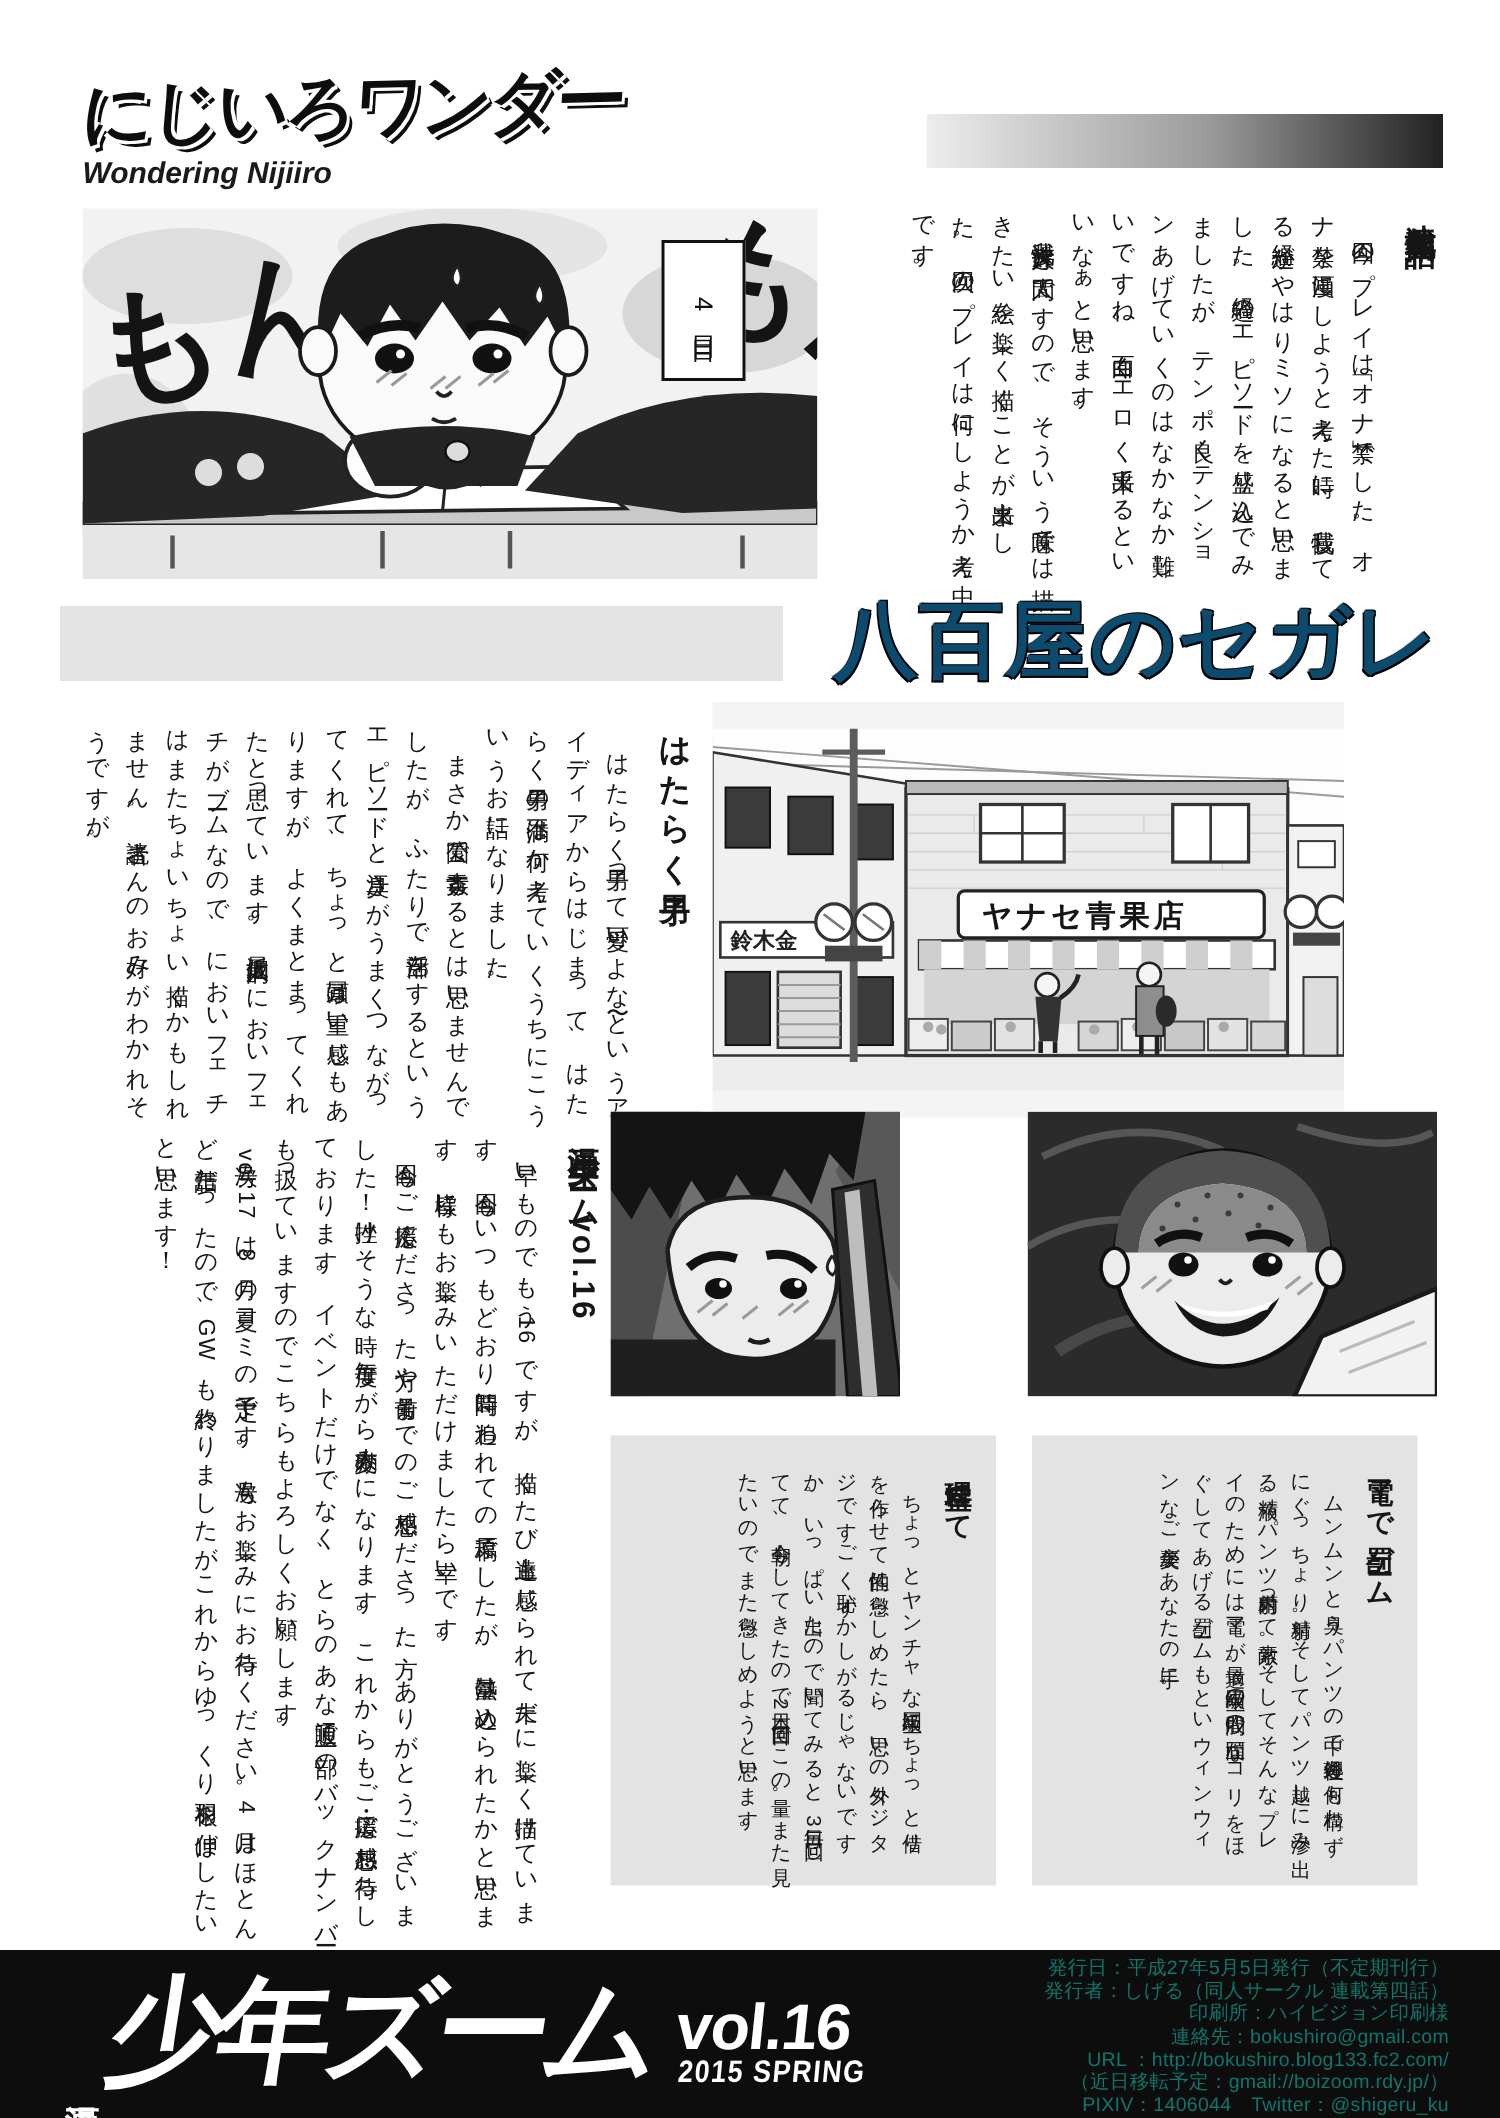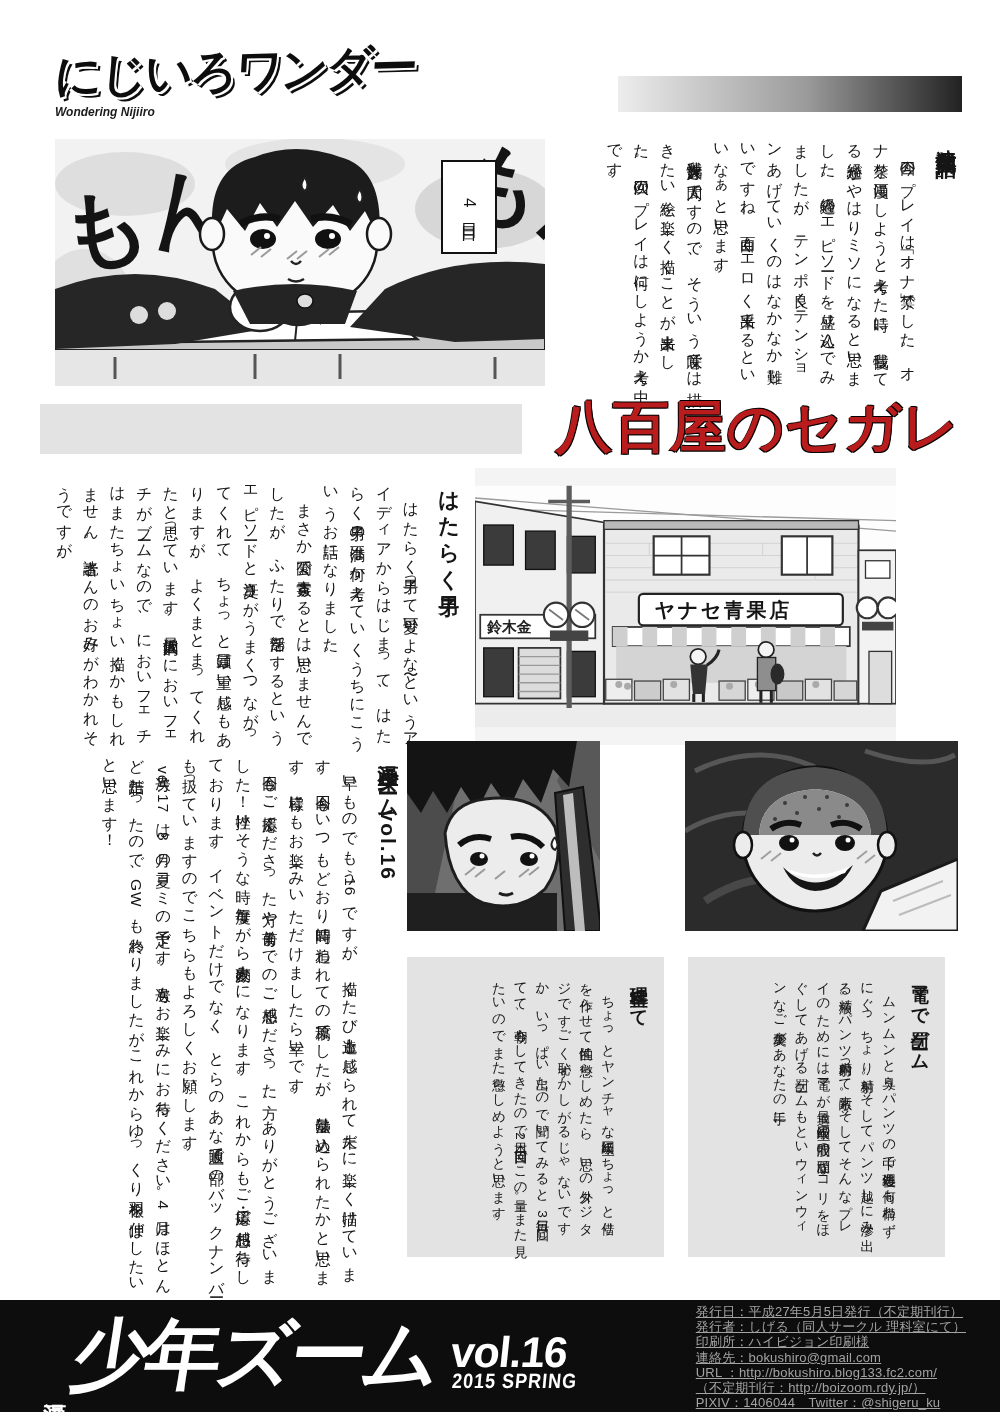--- a/index.html
+++ b/index.html
@@ -15,21 +15,21 @@
   }
   
   .logo-block { position:absolute; left:55px; top:40px; }
   .logo-title {
     font-size:47px; font-weight:900; letter-spacing:-3px;
     transform: skewX(-5deg) rotate(-1.5deg);
     color:#0d0d0d;
     text-shadow: 2px 2px 0 #fff, -2px 2px 0 #fff, 2px -2px 0 #fff, -2px -2px 0 #fff, 4px 4px 0 #0d0d0d;
     white-space:nowrap;
   }
-  .logo-sub { font-size:12px; font-weight:700; font-style:italic; margin-top:2px; color:#1a1a1a; }
+  .logo-sub { font-size:20px; font-weight:700; font-style:italic; margin-top:2px; color:#1a1a1a; }
   .grad-bar {
     position:absolute; left:618px; top:76px; width:344px; height:36px;
     background: linear-gradient(to right, #ededed 0%, #9a9a9a 55%, #222222 100%);
   }
   
   .vtext {
     position:absolute;
     writing-mode: vertical-rl;
     text-orientation: mixed;
     font-size: 15.5px;
@@ -40,21 +40,21 @@
   .vtext p { text-indent: 1em; }
   .vhead { font-weight:bold; font-size:21px; letter-spacing:2px; margin-left:12px; line-height:1.3; }
   .boxhead { font-weight:bold; font-size:18px; letter-spacing:1px; margin-left:8px; line-height:1.3; }
   .ep-text   { right:40px;  top:133px; height:258px; }
   .work-text { left:40px;   top:476px; width:423px; height:268px; }
   .zoom-text { left:40px;   top:748px; width:362px; height:545px; }
   
   .title-gray { position:absolute; left:40px; top:404px; width:482px; height:50px; background:#e3e3e3; }
   .main-title {
     position:absolute; right:40px; top:390px;
-    font-size:56px; font-weight:900; letter-spacing:1px; color:#b91c1c;
+    font-size:56px; font-weight:900; letter-spacing:1px; color:#0c4a6e;
     text-shadow: 0 0 1px #000, 1px 1px 0 #000, -1px 1px 0 #000, 1px -1px 0 #000;
     white-space:nowrap;
   }
   
   .img-frame { position:absolute; overflow:hidden; background:#f4f4f4; }
   .study-img  { left:55px;  top:139px; width:490px; height:247px; }
   .street-img { left:475px; top:468px; width:421px; height:277px; }
   .faceL-img  { left:407px; top:741px; width:193px; height:190px; }
   .faceR-img  { left:685px; top:741px; width:273px; height:190px; }
   .img-frame svg { display:block; width:100%; height:100%; }
@@ -73,21 +73,21 @@
   .science-box { left:407px; top:957px; }
   .punish-box  { left:688px; top:957px; }
   
   .footer { position:absolute; left:0; top:1300px; width:1000px; height:112px; background:#0d0d0d; color:#fff; }
   .f-logo { position:absolute; left:42px; top:8px; display:flex; align-items:flex-end; }
   .f-manga { writing-mode:vertical-rl; font-size:23px; font-weight:900; line-height:1.1; letter-spacing:2px; margin-right:6px; padding-bottom:10px; }
   .f-main  { font-size:77px; font-weight:900; letter-spacing:-5px; transform:skewX(-9deg); line-height:92px; white-space:nowrap; }
   .f-volwrap { margin-left:14px; padding-bottom:6px; text-align:left; }
   .f-vol   { font-size:43px; font-weight:900; letter-spacing:-1px; line-height:40px; transform:skewX(-6deg); }
   .f-season{ font-size:18px; font-weight:700; letter-spacing:1px; line-height:22px; transform:scaleY(1.15) skewX(-6deg); transform-origin:left bottom; }
-  .f-info { position:absolute; right:34px; top:4px; font-size:13px; line-height:15.2px; letter-spacing:0.2px; color:#a3a3a3;text-decoration:underline; }
+  .f-info { position:absolute; right:34px; top:4px; text-align:right; font-size:13px; line-height:15.2px; letter-spacing:0.2px; color:#0f766e; }
 </style>
 </head>
 <body>
 
 <div class="page">
 
   <div class="logo-block">
     <div class="logo-title">にじいろワンダー</div>
     <div class="logo-sub">Wondering Nijiiro</div>
   </div>
@@ -366,22 +366,22 @@
     <div class="f-logo">
       <div class="f-manga">漫画</div>
       <div class="f-main">少年ズーム</div>
       <div class="f-volwrap">
         <div class="f-vol">vol.16</div>
         <div class="f-season">2015 SPRING</div>
       </div>
     </div>
     <div class="f-info">
       <div>発行日：平成27年5月5日発行（不定期刊行）</div>
-      <div>発行者：しげる（同人サークル 理科室にて）</div>
+      <div>発行者：しげる（同人サークル 連載第四話）</div>
       <div>印刷所：ハイビジョン印刷様</div>
       <div>連絡先：bokushiro@gmail.com</div>
       <div>URL ：http://bokushiro.blog133.fc2.com/</div>
-      <div>（不定期刊行：http://boizoom.rdy.jp/）</div>
+      <div>（近日移転予定：gmail://boizoom.rdy.jp/）</div>
       <div>PIXIV：1406044　Twitter：@shigeru_ku</div>
     </div>
   </div>
 
 </div>
 
 </body></html>

